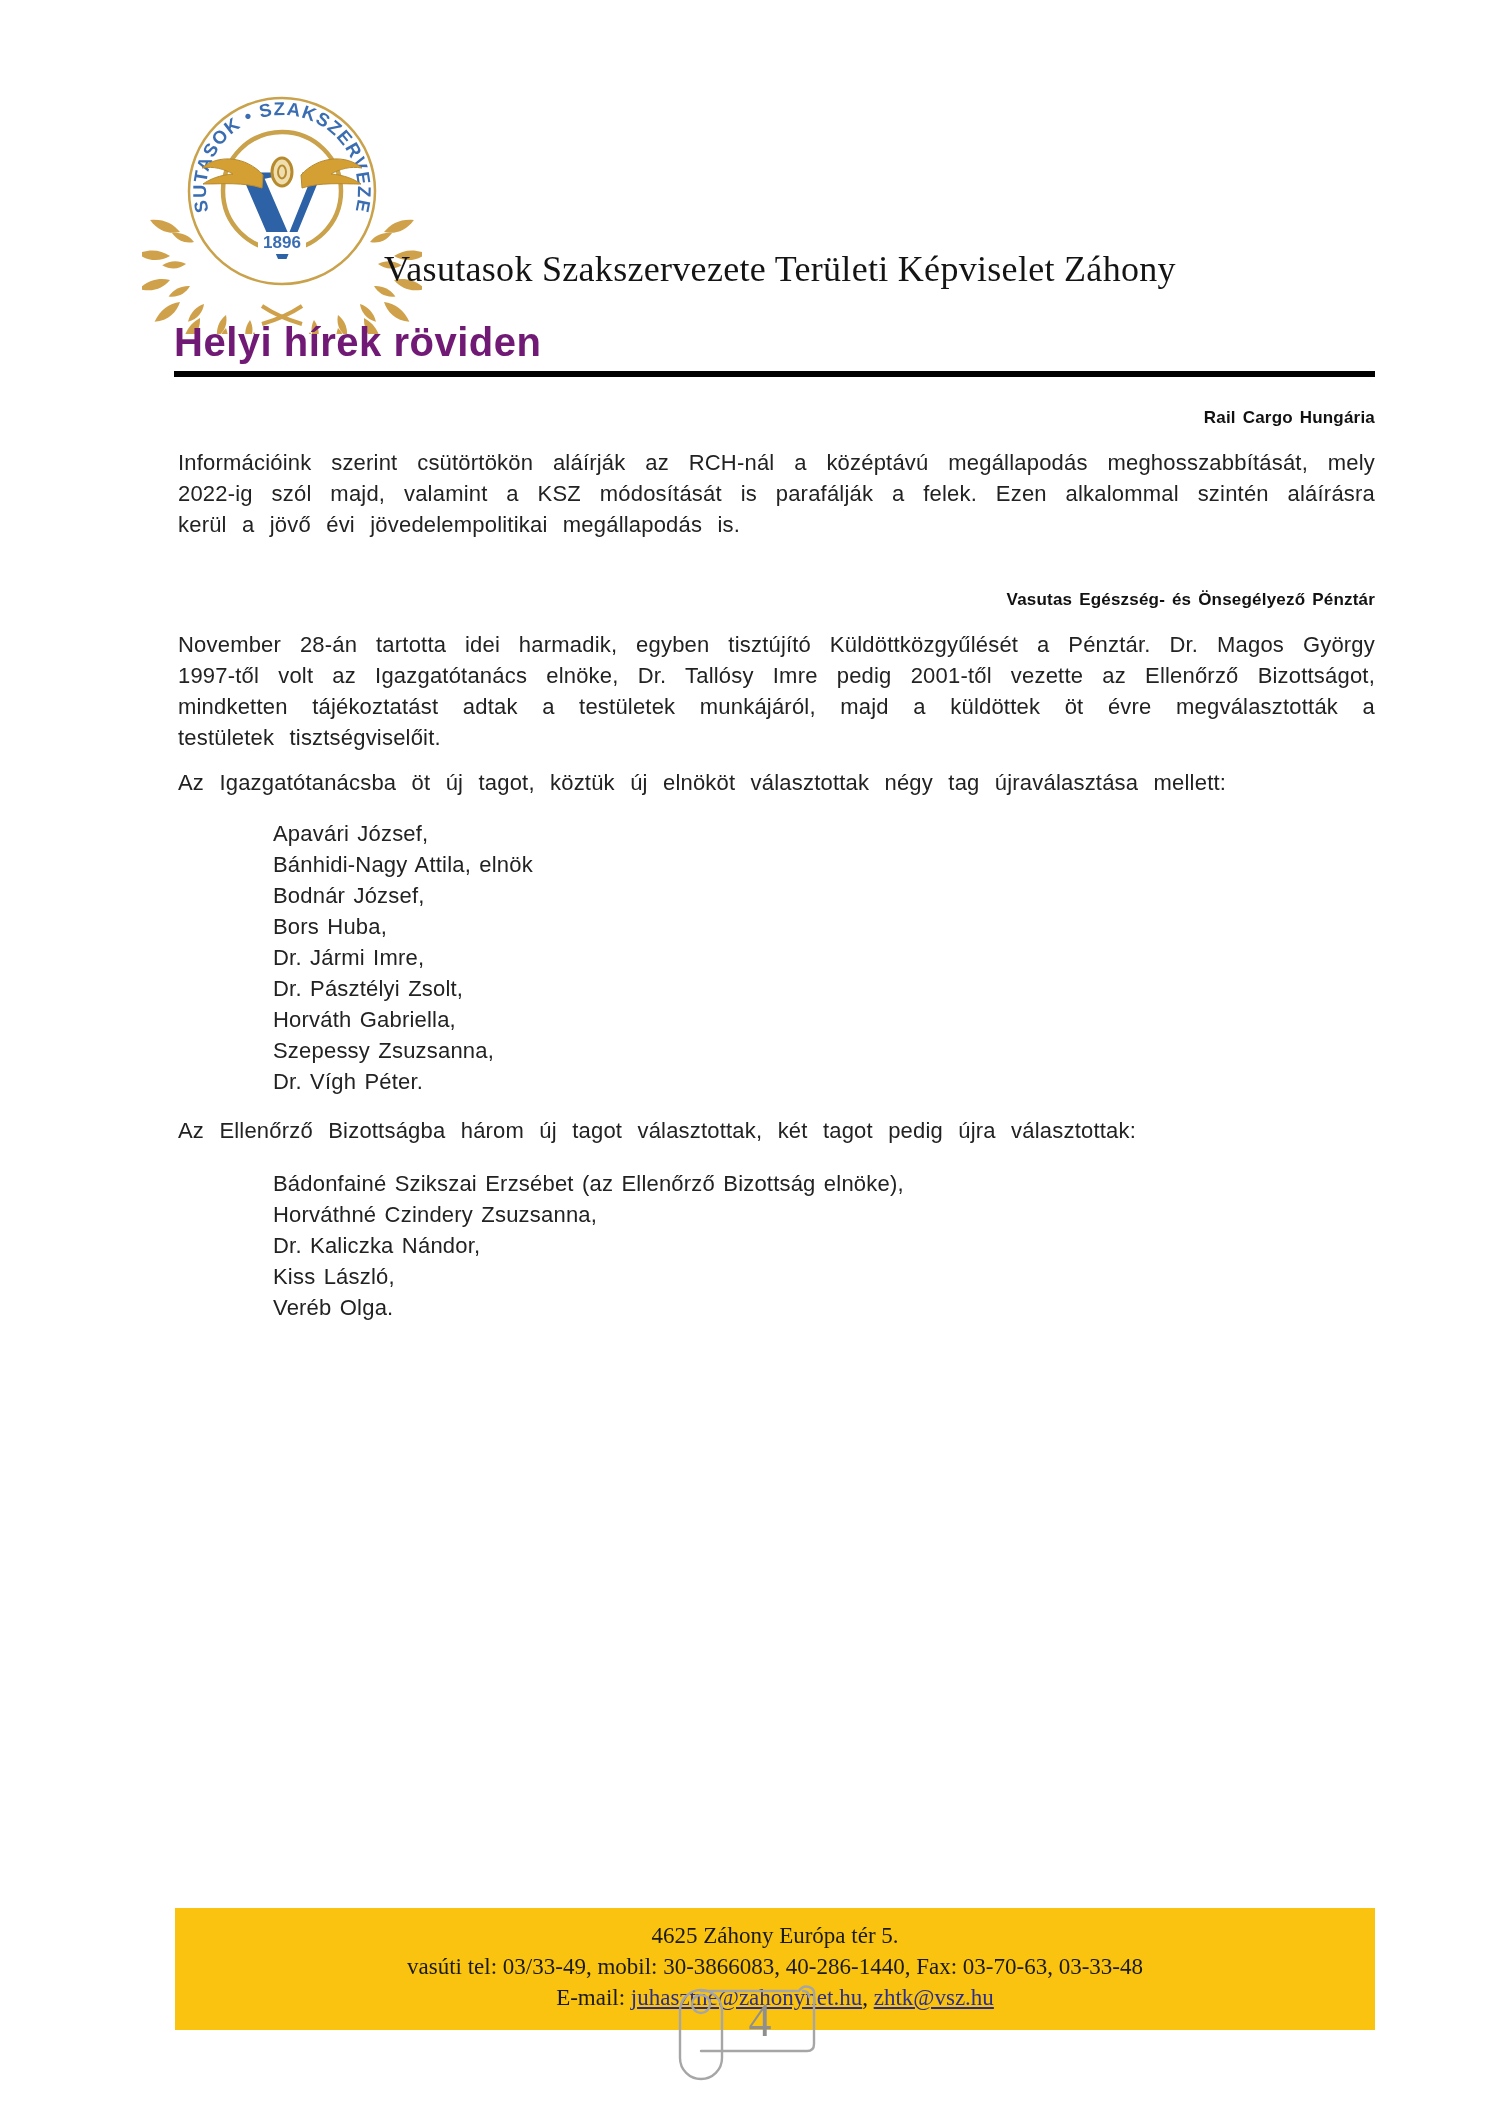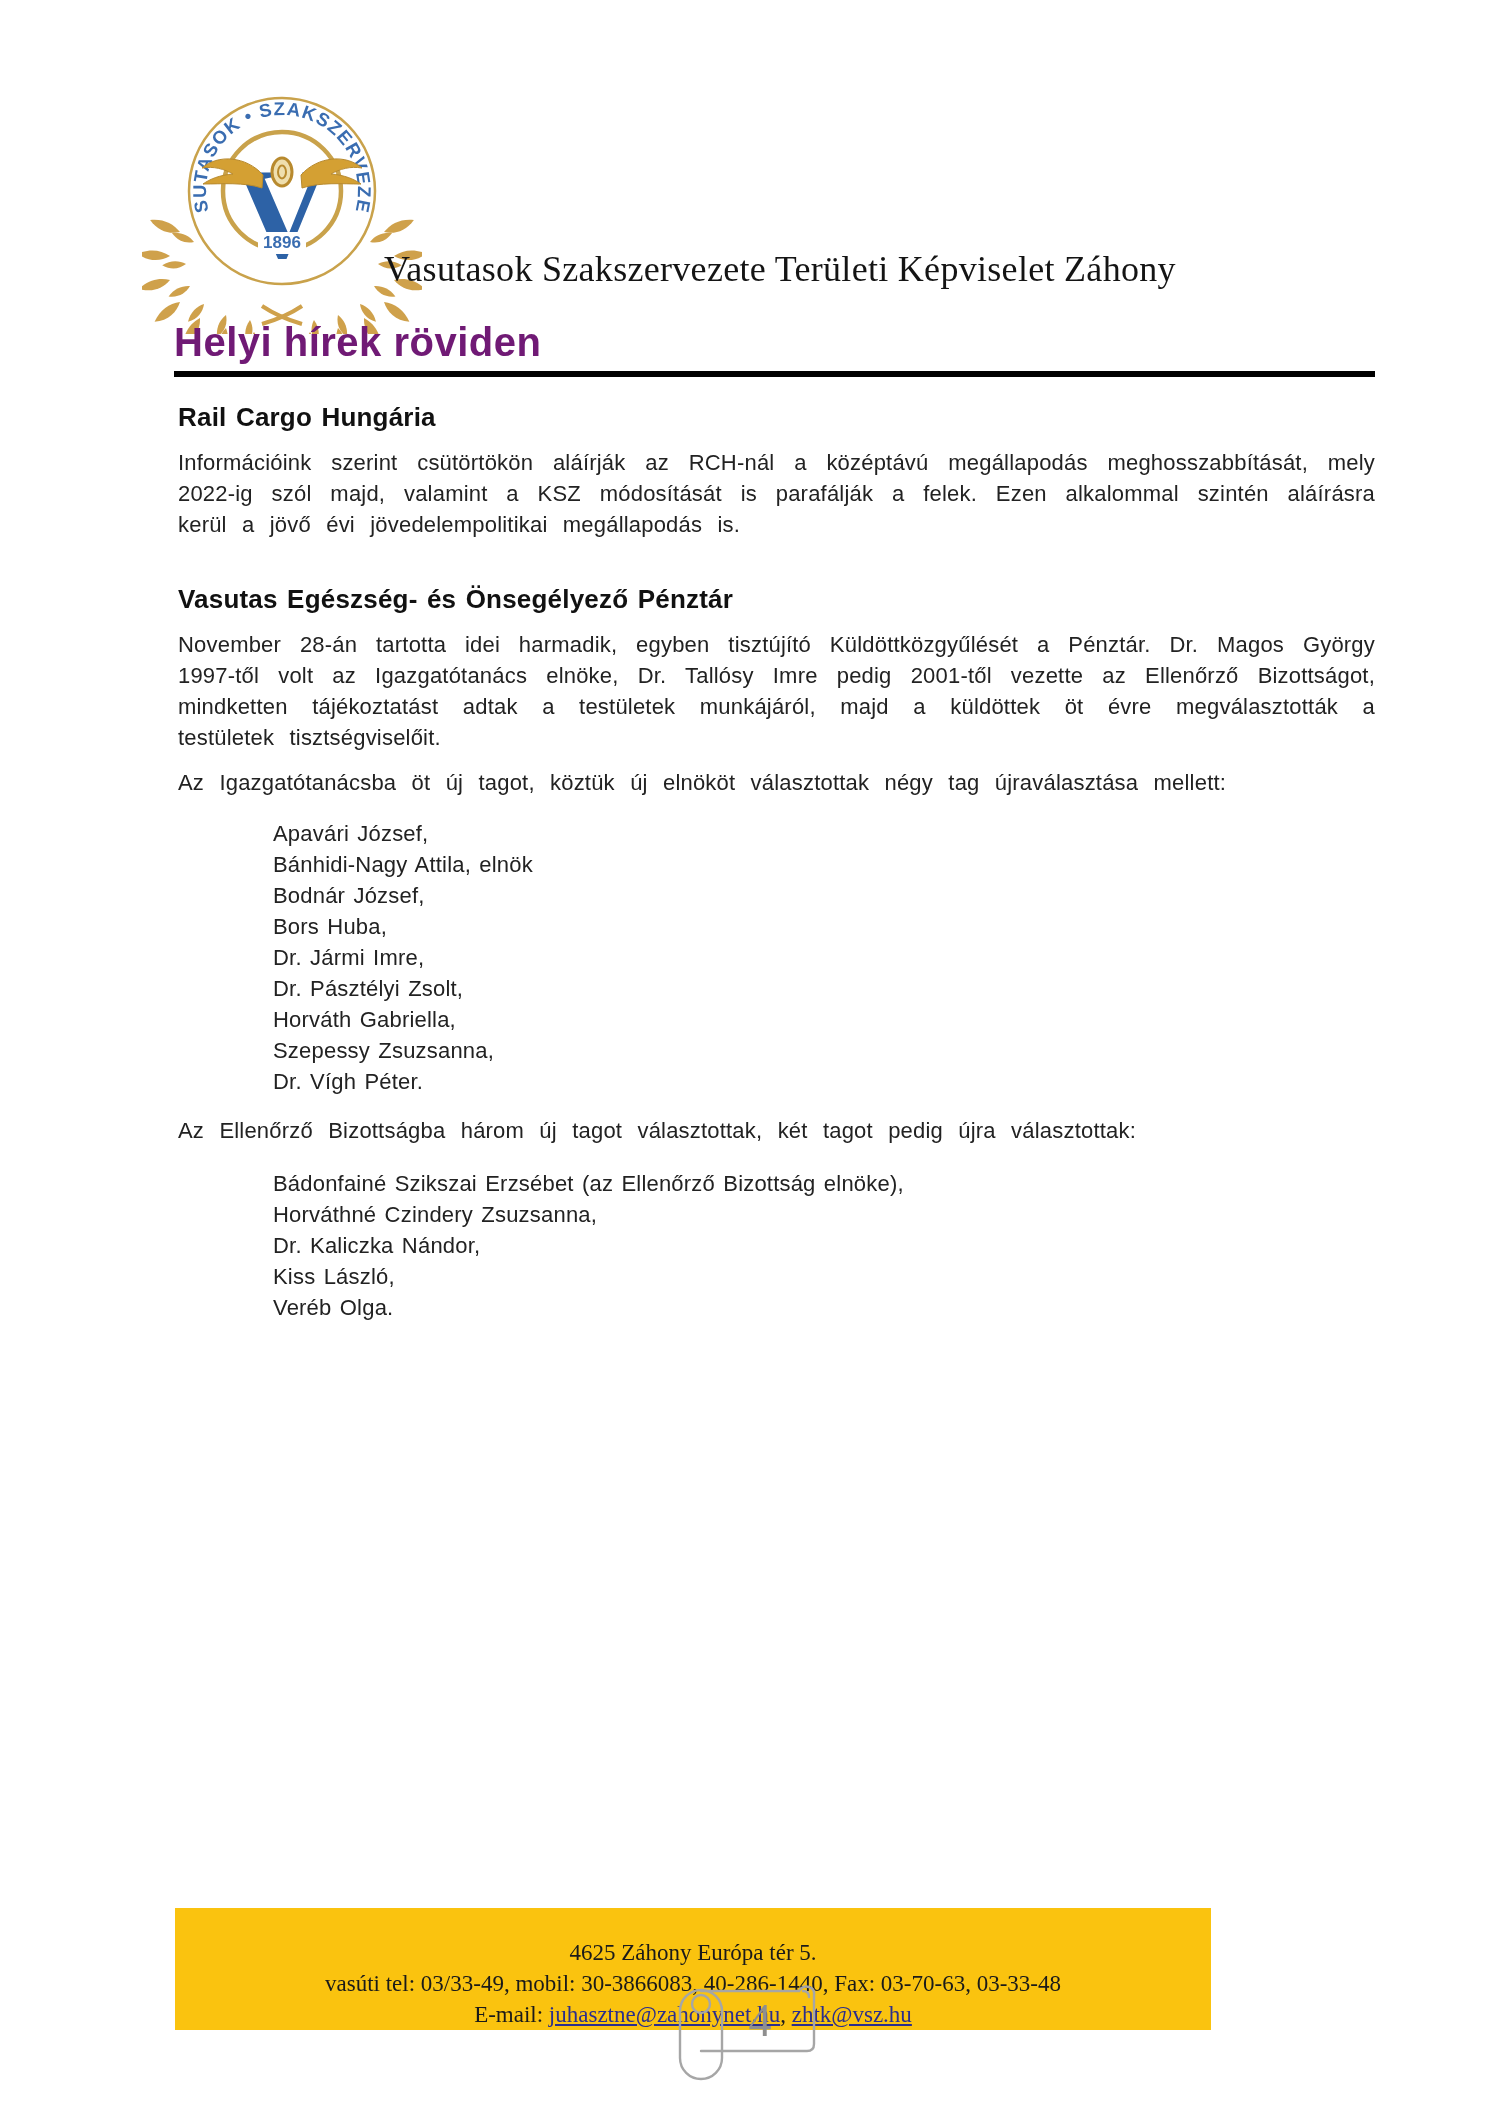--- a/index.html
+++ b/index.html
@@ -23,36 +23,36 @@
   .h1 {
     font-size:40px; font-weight:700; letter-spacing:0.5px; color:#701a75;
   }
   
   .content {
     position:absolute; left:178px; top:402px; width:1197px;
     font-size:22px; line-height:31px; text-align:justify;
     letter-spacing:0.2px; word-spacing:9px; color:#222;
   }
   .content h2 {
-    font-size:26px; font-weight:700; margin:0 0 14px 0;
-    text-align:left; word-spacing:2px; letter-spacing:0.2px; color:#111;
+    font-size:17px; font-weight:700; margin:0 0 14px 0;
+    text-align:right; word-spacing:2px; letter-spacing:0.2px; color:#111;
   }
   .content p { margin:0 0 14px 0; }
   .content p.p1 { margin-bottom:44px; }
   .content p.p3 { margin-bottom:20px; }
   .content p.p4 { margin-bottom:22px; }
   .member-list {
     margin:0 0 18px 95px; text-align:left; word-spacing:2px;
   }
   .member-list.last { margin-bottom:12px; }
   .member-list div { line-height:31px; }
   
   .footer-band {
-    position:absolute; left:175px; top:1908px; width:1036px; height:122px;
-    background:#FAC30F; box-sizing:border-box; padding-top:29px;
+    position:absolute; left:175px; top:1908px; width:1200px; height:122px;
+    background:#FAC30F; box-sizing:border-box; padding-top:12px;
     font-family:"Liberation Serif", serif; font-size:23px; line-height:31px;
     text-align:center; color:#1a1a1a;
   }
   .footer-band a {
     color:#2B2E8C; text-decoration:underline; cursor:pointer;
   }
   .scroll-svg { position:absolute; left:668px; top:1982px; }
 </style>
 </head>
 <body>

